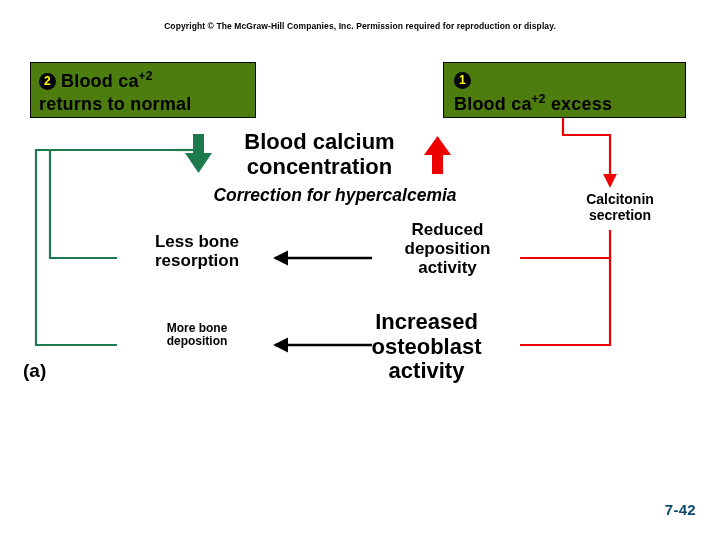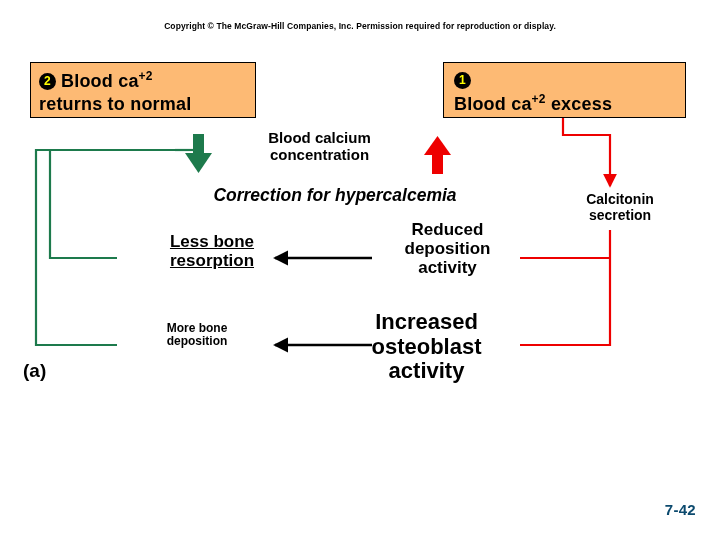--- a/index.html
+++ b/index.html
@@ -24,21 +24,21 @@
     left: 0;
     width: 720px;
     text-align: center;
     font-size: 8.5px;
     font-weight: bold;
     color: #000000;
     letter-spacing: 0.1px;
   }
   .callout {
     position: absolute;
-    background: #fdba74;
+    background: #4d7c0f;
     border: 1.5px solid #000000;
     box-sizing: border-box;
   }
   .callout-text {
     font-weight: bold;
     font-size: 18px;
     color: #000000;
     line-height: 1.28;
     letter-spacing: 0.2px;
   }
@@ -74,21 +74,21 @@
     position: absolute;
     font-weight: bold;
     color: #000000;
     text-align: center;
     line-height: 1.12;
   }
   #lbl-blood-calcium {
     left: 227px;
     top: 130px;
     width: 185px;
-    font-size: 15px;
+    font-size: 22px;
   }
   #lbl-correction {
     left: 170px;
     top: 186px;
     width: 330px;
     font-size: 17.5px;
     font-style: italic;
   }
   #lbl-calcitonin {
     left: 540px;
@@ -103,25 +103,24 @@
     width: 145px;
     font-size: 17px;
   }
   #lbl-increased {
     left: 354px;
     top: 310px;
     width: 145px;
     font-size: 22px;
   }
   #lbl-less-bone {
-    left: 132px;
+    left: 117px;
     top: 232px;
     width: 160px;
     font-size: 17px;
-    text-decoration: underline;
   }
   #lbl-more-bone {
     left: 117px;
     top: 322px;
     width: 160px;
     font-size: 12px;
   }
   #lbl-panel {
     position: absolute;
     left: 23px;

